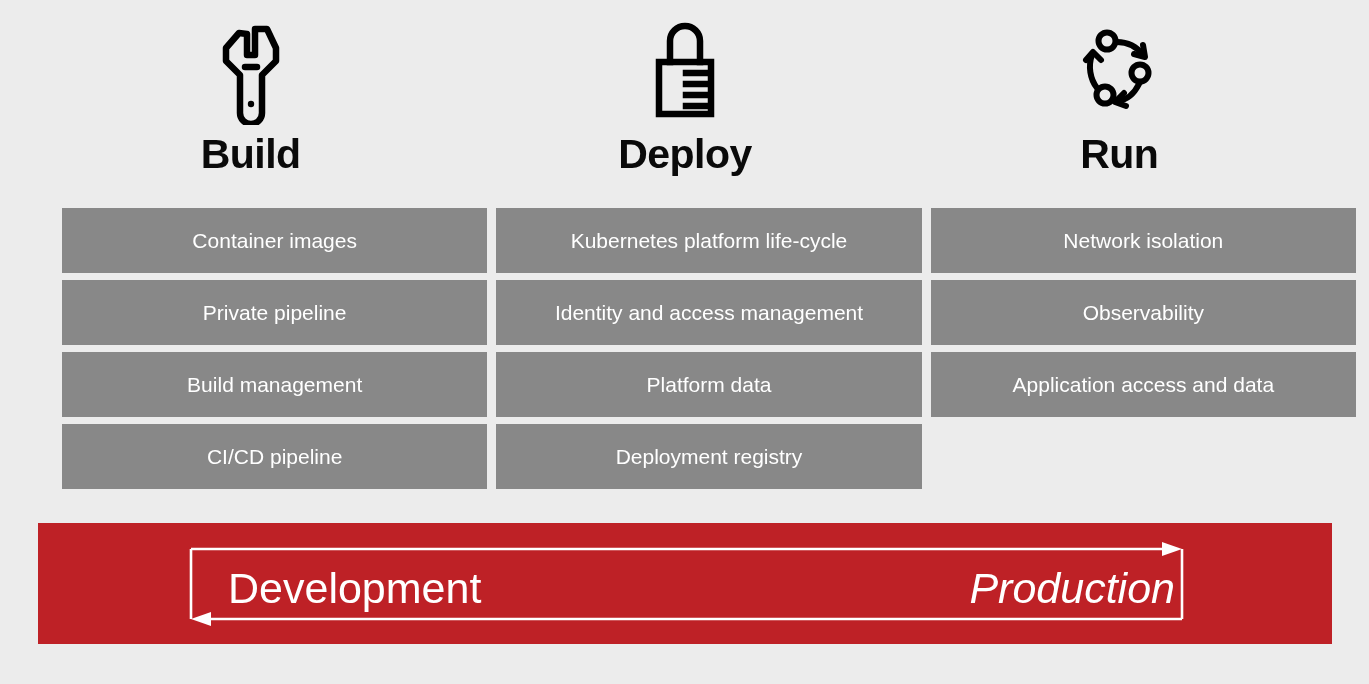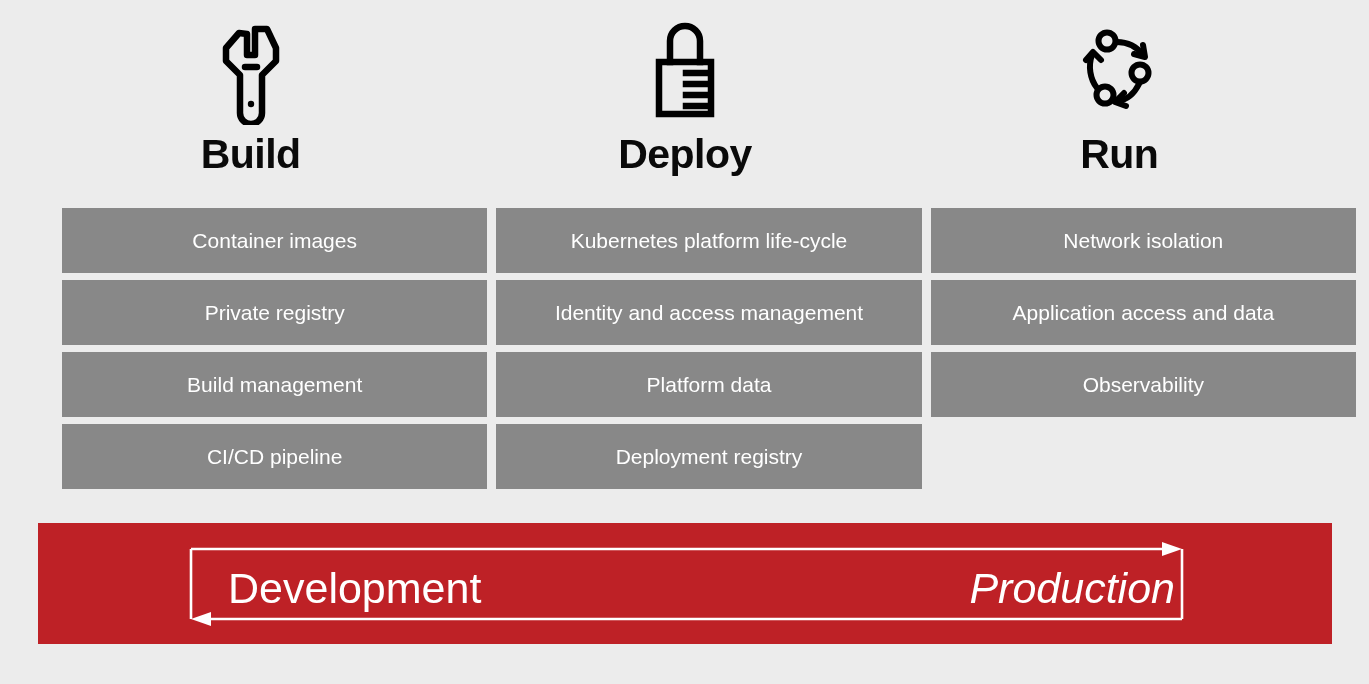--- a/index.html
+++ b/index.html
@@ -161,36 +161,36 @@
       </div>
       <div class="col-title">Run</div>
     </div>
 
   </div>
 
   <div class="grid">
 
     <div class="col">
       <div class="cell">Container images</div>
-      <div class="cell">Private registry</div>
+      <div class="cell">Private pipeline</div>
       <div class="cell">Build management</div>
       <div class="cell">CI/CD pipeline</div>
     </div>
 
     <div class="col">
       <div class="cell">Kubernetes platform life-cycle</div>
       <div class="cell">Identity and access management</div>
       <div class="cell">Platform data</div>
       <div class="cell">Deployment registry</div>
     </div>
 
     <div class="col">
       <div class="cell">Network isolation</div>
+      <div class="cell">Observability</div>
       <div class="cell">Application access and data</div>
-      <div class="cell">Observability</div>
     </div>
 
   </div>
 
   <div class="band">
     <div class="band-inner">
 
       <svg class="band-svg" width="1294" height="121" viewBox="0 0 1294 121">
 
         <g stroke="#ffffff" stroke-width="2.6" fill="none">

